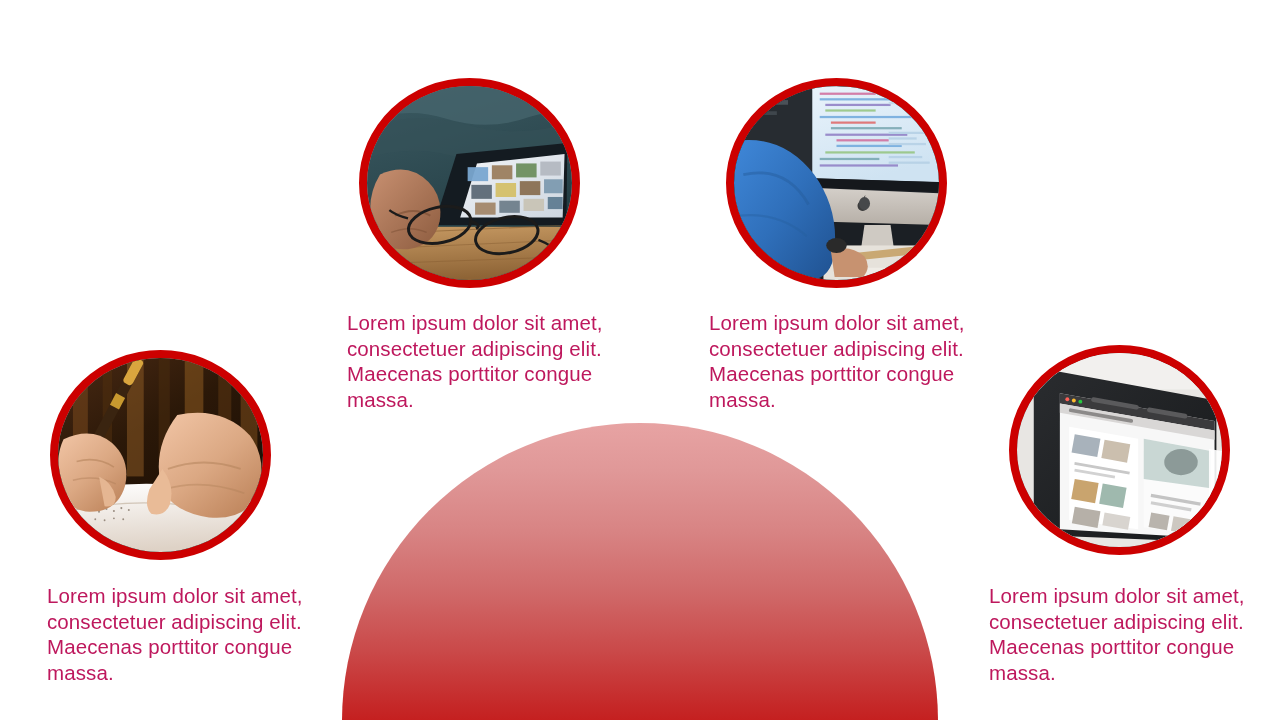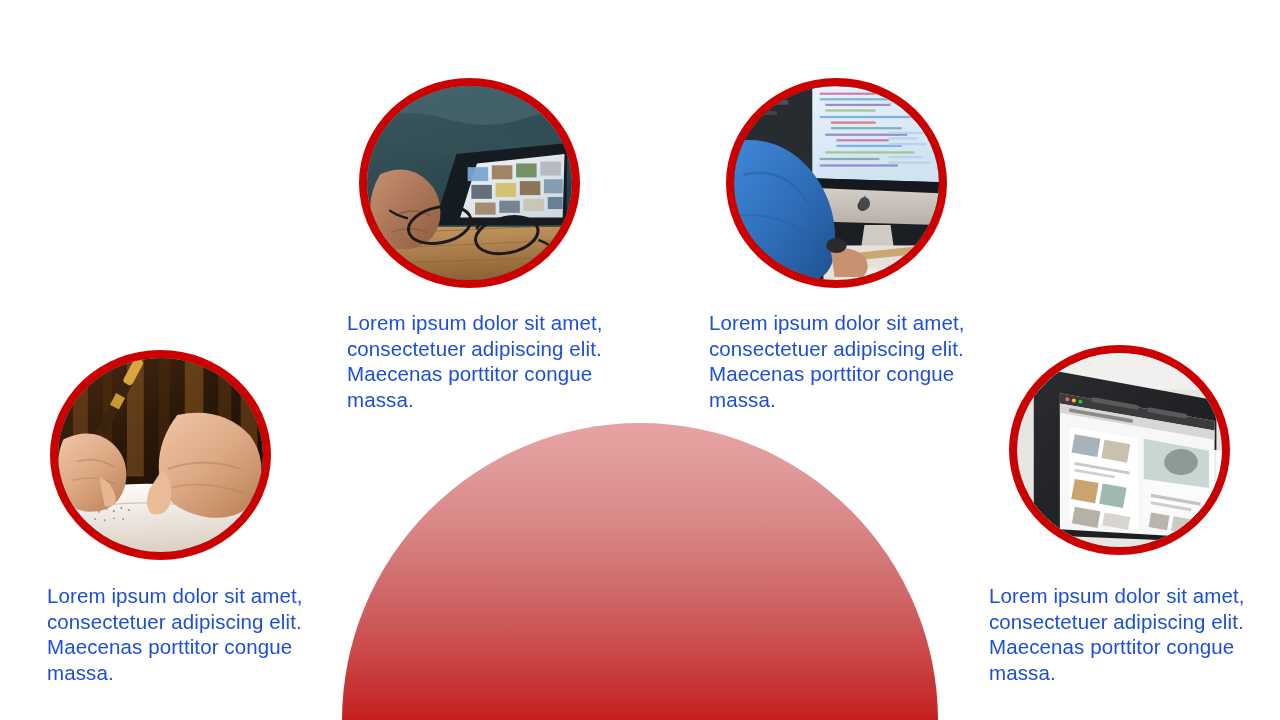--- a/index.html
+++ b/index.html
@@ -56,21 +56,21 @@
     overflow: hidden;
   }
   .photo-circle svg { display: block; width: 100%; height: 100%; }
 
   
   .caption {
     position: absolute;
     font-family: "Liberation Sans", sans-serif;
     font-size: 20.5px;
     line-height: 25.5px;
-    color: #1d4ed8;
+    color: #be185d;
     white-space: pre-line;
     letter-spacing: 0.1px;
   }
 
   
   #circle-tablet   { left: 359px; top: 78px;  width: 221px; height: 210px; }
   #circle-imac     { left: 726px; top: 78px;  width: 221px; height: 210px; }
   #circle-writing  { left: 50px;  top: 350px; width: 221px; height: 210px; }
   #circle-laptop   { left: 1009px;top: 345px; width: 221px; height: 210px; }
 

